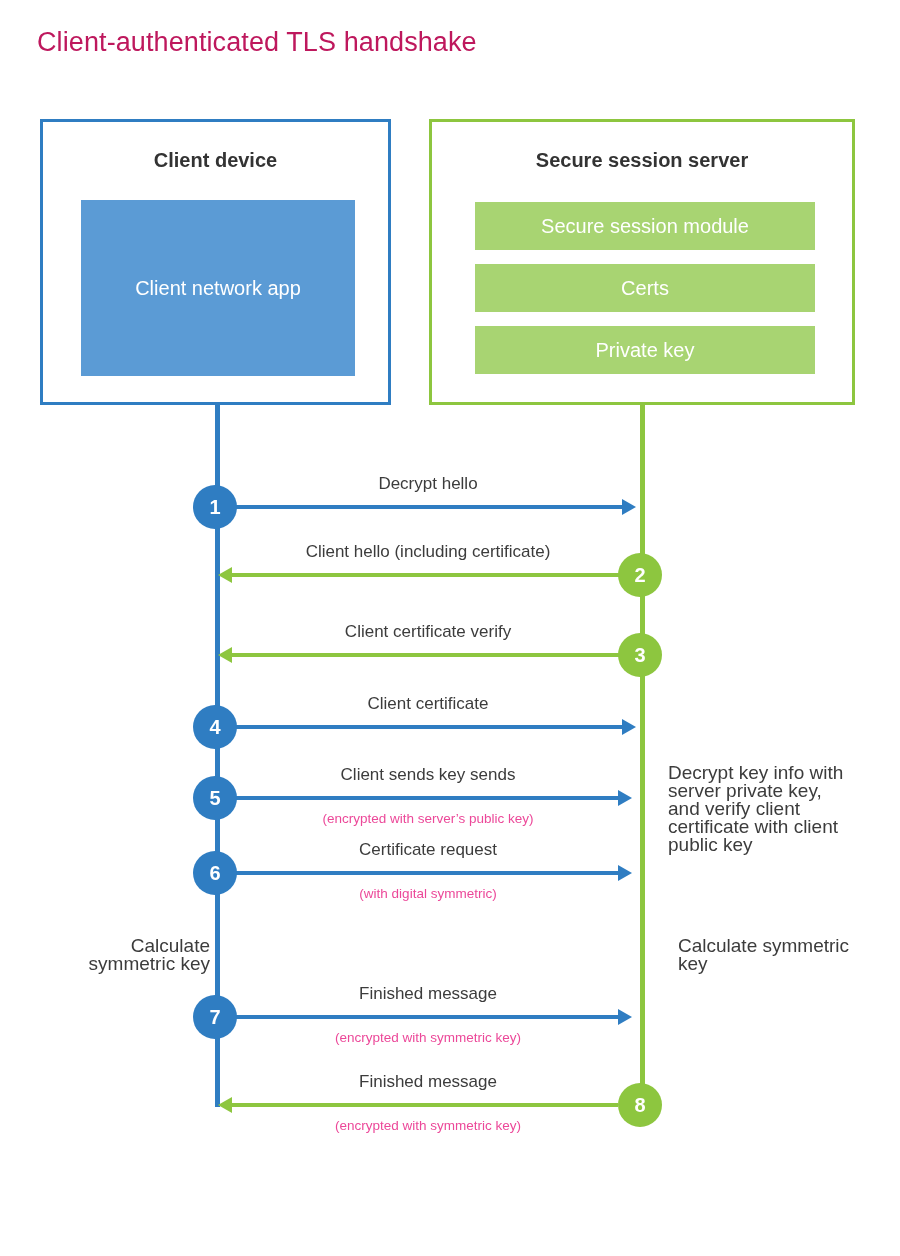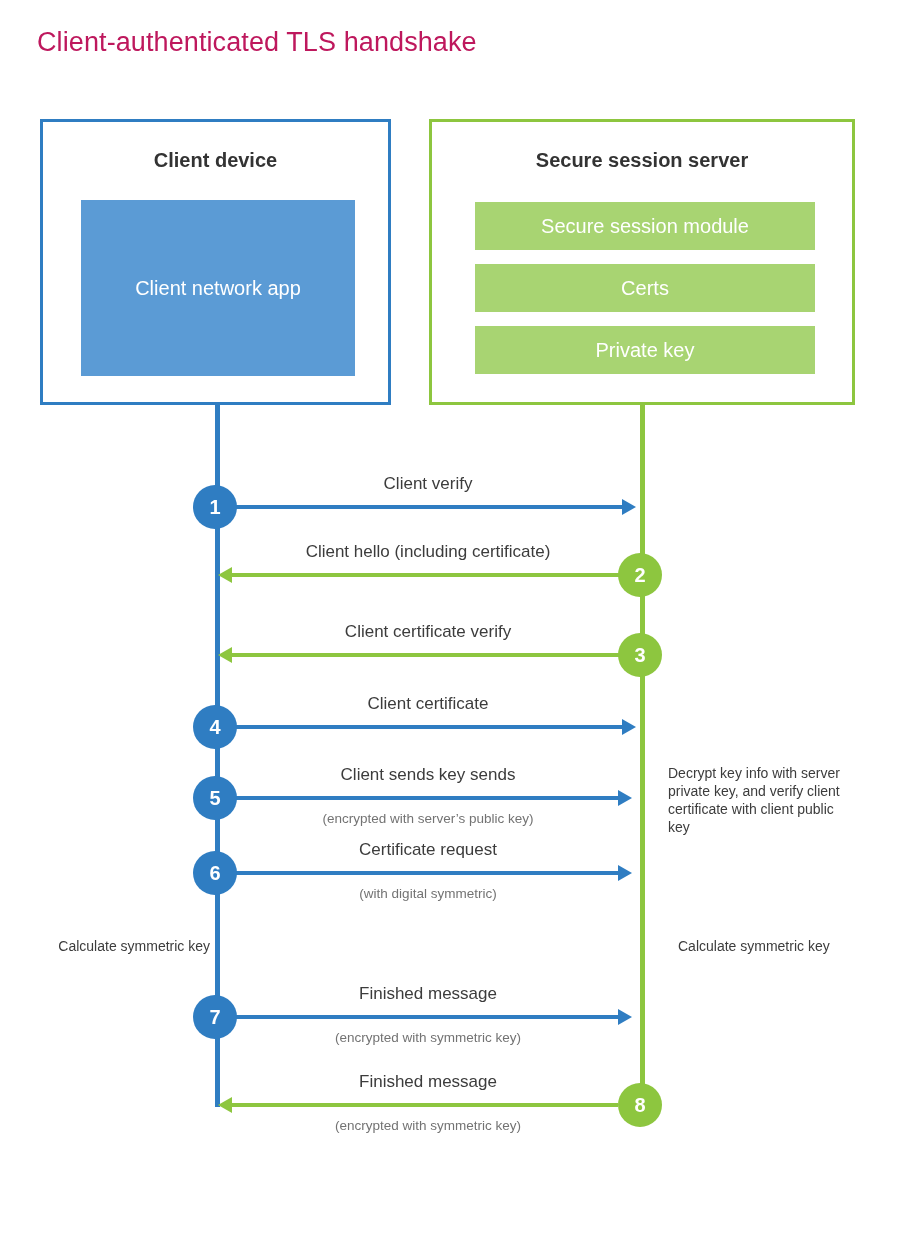--- a/index.html
+++ b/index.html
@@ -71,26 +71,26 @@
   .step-circle.blue{background:#2f7dc2;left:193px;}
   .step-circle.green{background:#8dc63f;left:618px;}
 
   .msg-label{
     position:absolute;left:228px;width:400px;text-align:center;
     font-size:17px;color:#3c3c3c;white-space:nowrap;
     top:-33px;
   }
   .msg-sublabel{
     position:absolute;left:228px;width:400px;text-align:center;
-    font-size:13.5px;color:#737373;white-space:nowrap;
+    font-size:13.5px;color:#ec4899;white-space:nowrap;
     top:13px;
   }
 
   
-  .side-note{position:absolute;font-size:14px;line-height:18px;color:#3c3c3c;}
+  .side-note{position:absolute;font-size:19px;line-height:18px;color:#3c3c3c;}
   #note-server-decrypt{left:668px;top:764px;width:190px;text-align:left;}
   #note-client-calc{left:40px;top:937px;width:170px;text-align:right;}
   #note-server-calc{left:678px;top:937px;width:190px;text-align:left;}
 </style>
 </head>
 <body>
 
 <div class="stage">
 
   <div id="page-title">Client-authenticated TLS handshake</div>
@@ -104,21 +104,21 @@
 
   <div class="party-box" id="client-box">
     <div class="party-title">Client device</div>
     <div id="client-app">Client network app</div>
   </div>
 
   <div class="lifeline" id="client-lifeline"></div>
   <div class="lifeline" id="server-lifeline"></div>
 
   <div class="msg" id="msg-1" style="top:507px;">
-    <div class="msg-label">Client verify</div>
+    <div class="msg-label">Decrypt hello</div>
     <div class="arrow-line blue" style="left:218px;width:404px;"></div>
     <div class="arrow-head right blue" style="left:622px;"></div>
     <div class="step-circle blue">1</div>
   </div>
 
   <div class="msg" id="msg-2" style="top:575px;">
     <div class="msg-label">Client hello (including certificate)</div>
     <div class="arrow-line green" style="left:232px;width:410px;"></div>
     <div class="arrow-head left green" style="left:218px;"></div>
     <div class="step-circle green">2</div>

